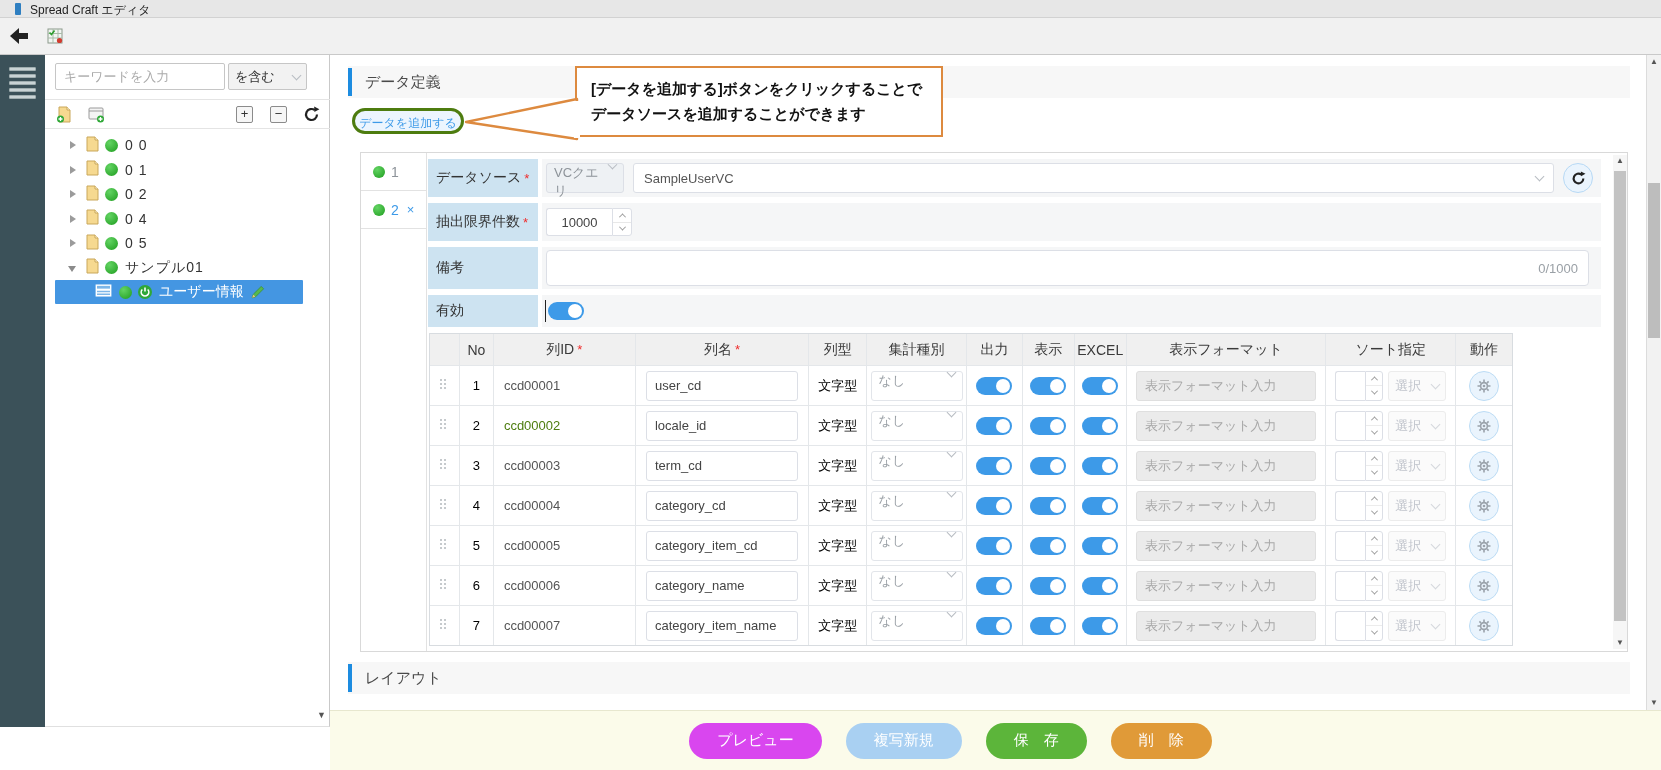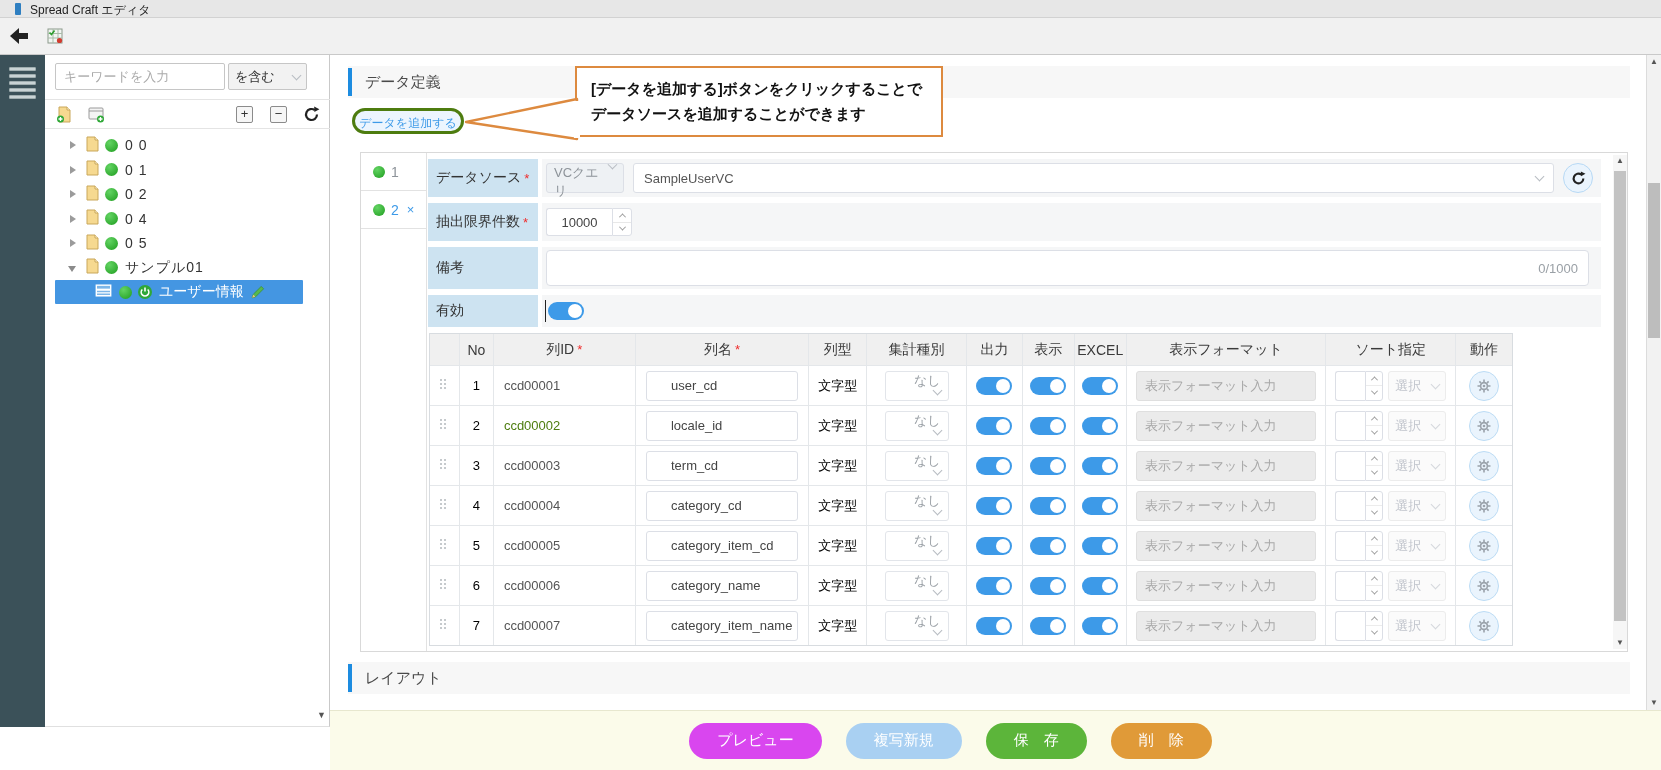--- a/index.html
+++ b/index.html
@@ -158,25 +158,25 @@
   .tcell { border-right:1px solid #e4e7ea; display:flex; align-items:center;
     justify-content:center; overflow:hidden; }
   .tcell:last-child { border-right:none; }
   .tcell.al { justify-content:flex-start; padding-left:10px; }
 
   .dots { width:8px; height:14px; display:grid; grid-template-columns:2px 2px;
     grid-auto-rows:2px; gap:2px; cursor:grab; }
   .dots i { background:#b3b8bd; border-radius:50%; }
 
   .cell-input { width:152px; height:30px; background:#fff; border:1px solid #dcdfe6;
-    border-radius:3px; display:flex; align-items:center; padding:0 24px;
+    border-radius:3px; display:flex; align-items:center; padding:0 8px;
     color:#444; cursor:text; }
-  .mini-select { width:64px; height:30px; background:#fff; border:1px solid #e2e5ea;
-    border-radius:3px; display:flex; align-items:flex-end; padding:0 7px;
-    color:#9aa0a6; cursor:pointer;flex-direction:column; }
+  .mini-select { width:92px; height:30px; background:#fff; border:1px solid #e2e5ea;
+    border-radius:3px; display:flex; align-items:flex-start; padding:0 7px;
+    color:#9aa0a6; cursor:pointer; }
   .mini-select .chev { margin-left:auto; }
   .fmt-input { width:180px; height:30px; background:#ebebeb; border:1px solid #dfdfdf;
     border-radius:3px; display:flex; align-items:center; padding:0 8px; color:#a8a8a8; }
   .sort-wrap { display:flex; align-items:center; }
   .sort-num { width:30px; height:30px; background:#fff; border:1px solid #dcdfe6;
     border-right:none; border-radius:3px 0 0 3px; }
   .sort-spin { width:18px; height:30px; background:#fff; border:1px solid #dcdfe6;
     border-radius:0 3px 3px 0; display:flex; flex-direction:column; }
   .sort-spin span { flex:1; display:flex; align-items:center; justify-content:center; cursor:pointer; }
   .sort-spin span:first-child { border-bottom:1px solid #ececec; }

